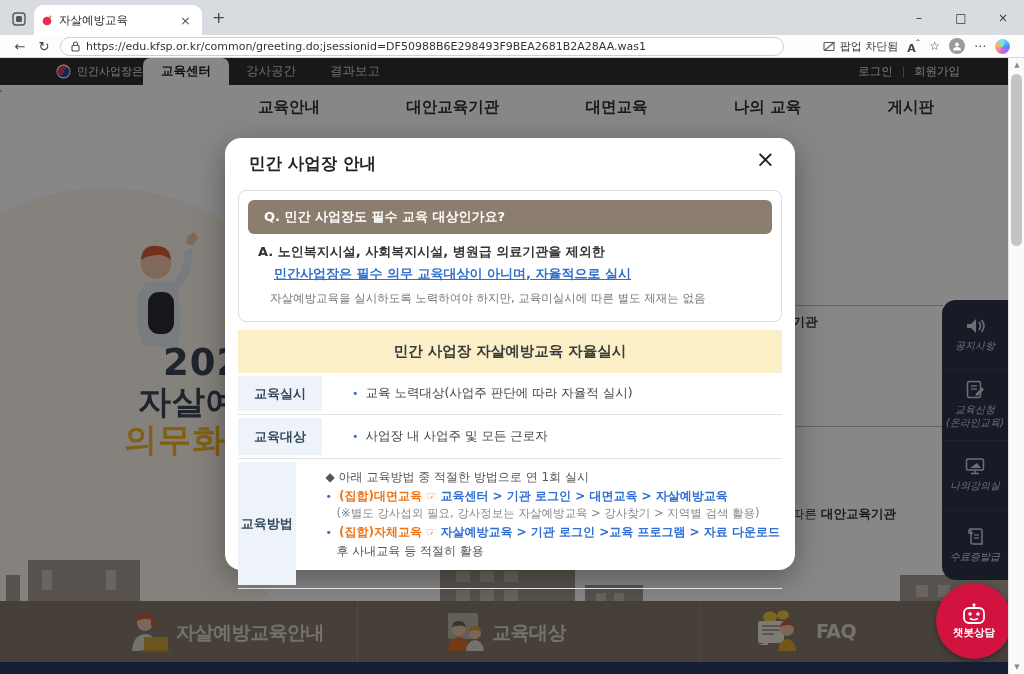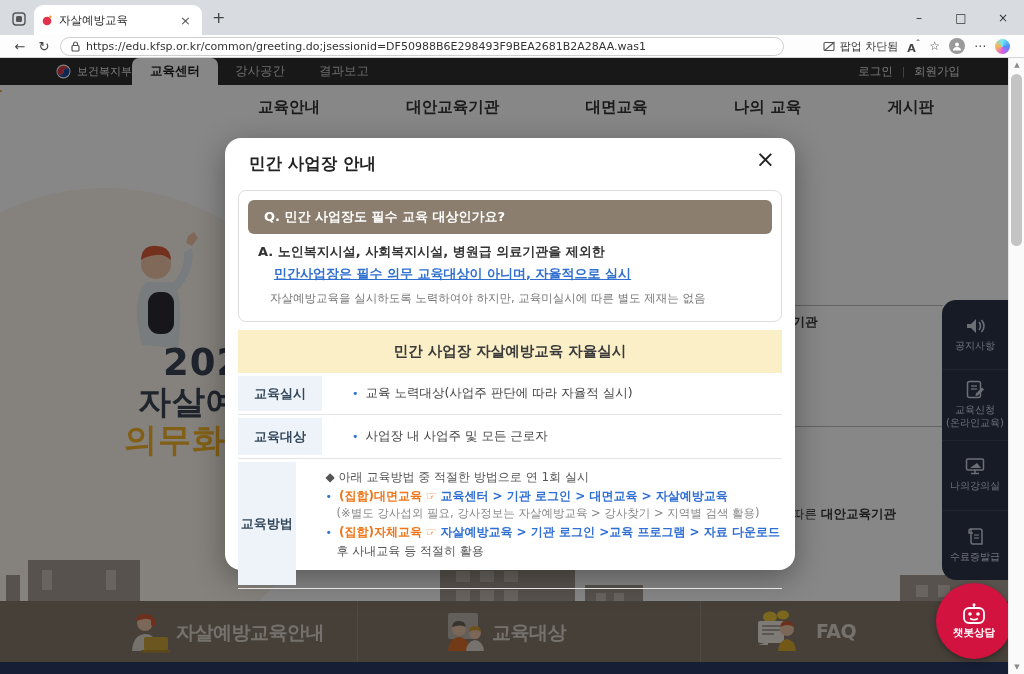--- a/index.html
+++ b/index.html
@@ -57,21 +57,21 @@
 
   .city { position:absolute; left:0; top:0; right:0; bottom:0; }
   .bldg { position:absolute; background:#a59c92; }
   .bwin { position:absolute; background:#c6beb4; }
   .footer-band { position:absolute; left:0; top:543px; width:100%; height:61px; background:#857a6c; }
   .band-div { position:absolute; top:543px; width:1px; height:61px; background:rgba(255,255,255,0.14); }
   .band-label { position:absolute; font-size:19px; font-weight:700; color:#ddd6cd; letter-spacing:-0.5px; }
   .navy-strip { position:absolute; left:0; top:604px; width:100%; height:12px; background:#2a3a64; }
 
   .quick-menu { position:absolute; left:942px; top:242px; width:66px; height:280px; background:#2a3349; border-radius:14px 0 0 14px; z-index:2; display:flex; flex-direction:column; }
-  .qm-item { flex:1; display:flex; flex-direction:column; align-items:center; justify-content:center; gap:5px; color:#cdd3de; font-size:10px; text-align:center; border-bottom:1px solid rgba(255,255,255,0.09); line-height:1.25; }
+  .qm-item { flex:1; display:flex; flex-direction:column; align-items:center; justify-content:center; gap:5px; color:#cdd3de; font-size:10px; text-align:center; border-bottom:1px solid rgba(255,255,255,0.09); line-height:1.25;font-style:italic; }
   .qm-item:last-child { border-bottom:none; }
 
   .dim { position:absolute; inset:0; background:rgba(0,0,0,0.47); z-index:5; }
 
   .chatbot { position:absolute; left:936px; top:525px; width:76px; height:76px; border-radius:50%; background:#d2123f; z-index:6; display:flex; flex-direction:column; align-items:center; justify-content:center; gap:1px; box-shadow:0 2px 6px rgba(0,0,0,0.35); }
   .chatbot-label { color:#fff; font-size:10.5px; font-weight:700; }
 
   
   .modal { position:absolute; left:225px; top:80px; width:570px; height:432px; background:#fff; border-radius:16px; z-index:7; box-shadow:0 8px 30px rgba(0,0,0,0.35); }
   .modal-title { position:absolute; left:24px; top:15px; font-size:16.5px; font-weight:800; color:#222; }
@@ -164,21 +164,21 @@
 
   <div class="page">
 
     <div class="black-bar">
       <div class="ministry">
         <svg width="15" height="15" viewBox="0 0 15 15">
             <circle cx="7.5" cy="7.5" r="7" fill="#fff"></circle>
             <path d="M1.4 9 A6.3 6.3 0 0 1 13.6 6 A3.2 3.2 0 0 0 7.5 7.5 A3.2 3.2 0 0 1 1.4 9 Z" fill="#d23c46"></path>
             <path d="M13.6 6 A6.3 6.3 0 0 1 1.4 9 A3.2 3.2 0 0 0 7.5 7.5 A3.2 3.2 0 0 1 13.6 6 Z" fill="#1e4c9a"></path>
           </svg>
-        <span>보건복지부</span>
+        <span>민간사업장은</span>
       </div>
       <div class="gov-tab-active">교육센터</div>
       <div class="gov-tab">강사공간</div>
       <div class="gov-tab">결과보고</div>
       <div class="auth">
         <span>로그인</span>
         <span class="sep">|</span>
         <span>회원가입</span>
       </div>
     </div>

